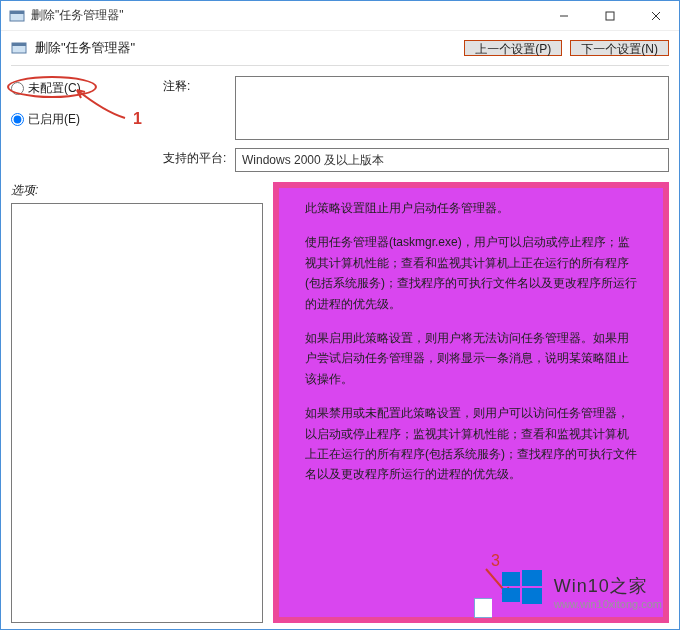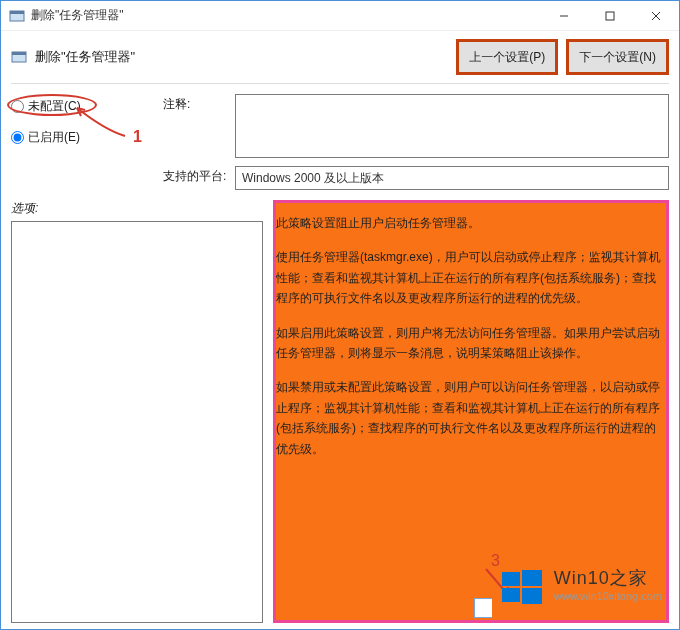--- a/index.html
+++ b/index.html
@@ -6,41 +6,41 @@
 html, body { width: 680px; height: 630px; font-family: "Microsoft YaHei", "Segoe UI", sans-serif; font-size: 12px; background: #fff; overflow: hidden; }
 .window { width: 680px; height: 630px; border: 1px solid #4a90d9; display: flex; flex-direction: column; background: #fff; }
 .titlebar { height: 30px; display: flex; align-items: center; padding-left: 8px; background: #fff; border-bottom: 1px solid #eee; }
 .titlebar-icon { width: 16px; height: 16px; margin-right: 6px; }
 .titlebar-title { flex: 1; font-size: 12px; color: #333; }
 .winctrls { display: flex; }
 .winctrl { width: 46px; height: 30px; display: flex; align-items: center; justify-content: center; color: #333; }
 .header-row { padding: 8px 10px; display: flex; align-items: center; gap: 8px; }
 .header-icon { width: 16px; height: 16px; }
 .header-title { flex: 1; font-size: 13px; color: #222; }
-.nav-btn { height: 36px; padding: 0 10px; background: #e1e1e1; border: 3px solid #c2410c; font-size: 12px; color: #222; }
+.nav-btn { height: 16px; padding: 0 10px; background: #e1e1e1; border: 1px solid #c2410c; font-size: 12px; color: #222; }
 .separator { height: 1px; background: #ddd; margin: 0 10px 4px 10px; }
 .config-area { display: flex; padding: 6px 10px 4px 10px; gap: 10px; }
 .radio-col { width: 110px; display: flex; flex-direction: column; gap: 14px; padding-top: 4px; position: relative; }
 .radio-row { display: flex; align-items: center; gap: 4px; font-size: 12px; color: #222; position: relative; }
 .radio-row input { width: 13px; height: 13px; }
 .red-oval { position: absolute; left: -4px; top: -4px; width: 90px; height: 22px; border: 2px solid #d33a2e; border-radius: 50%/50%; pointer-events: none; }
 .arrow-svg { position: absolute; left: 54px; top: 6px; pointer-events: none; }
 .anno-num { position: absolute; color: #d33a2e; font-size: 16px; font-weight: bold; }
 .fields-col { flex: 1; display: flex; flex-direction: column; gap: 8px; margin-left: 32px; }
 .field-row { display: flex; gap: 8px; }
 .field-label { width: 64px; text-align: left; padding-top: 2px; color: #222; }
 .comment-box { flex: 1; height: 64px; border: 1px solid #7a7a7a; background: #fff; }
 .platform-box { flex: 1; height: 24px; border: 1px solid #7a7a7a; background: #fff; padding: 3px 6px; color: #333; }
 .lower { display: flex; gap: 10px; padding: 6px 10px 6px 10px; flex: 1; }
 .lower-col { flex: 1; display: flex; flex-direction: column; }
 .lower-label { margin-bottom: 4px; color: #222; font-style: italic; }
 .options-box { flex: 1; border: 1px solid #7a7a7a; background: #fff; }
-.help-box { flex: 1; border: 3px solid #ec4899; background: #f97316; padding: 10px 0; color: #222; line-height: 1.7; font-size: 12px; overflow: hidden; position: relative; }
+.help-box { flex: 1; border: 6px solid #ec4899; background: #d946ef; padding: 10px 26px; color: #222; line-height: 1.7; font-size: 12px; overflow: hidden; position: relative; }
 .help-box p { margin-bottom: 14px; }
-.watermark { position: absolute; right: 18px; bottom: 20px; display: flex; align-items: flex-start; gap: 10px; }
+.watermark { position: absolute; right: 18px; bottom: 20px; display: flex; align-items: flex-end; gap: 10px; }
 .wm-logo { width: 44px; height: 44px; }
 .wm-text { display: flex; flex-direction: column; }
 .wm-brand { font-size: 18px; color: #333; font-weight: 500; letter-spacing: 1px; }
 .wm-url { font-size: 11px; color: #999; }
 .anno3 { position: absolute; right: 180px; bottom: 60px; color: #d33a2e; font-size: 16px; }
 .arrow3 { position: absolute; right: 160px; bottom: 25px; }
 .btn-frag { position: absolute; right: 188px; bottom: 12px; width: 18px; height: 20px; border: 1px solid #7aa7d8; border-right: none; background: #fff; }
 </style>
 </head>
 <body>

